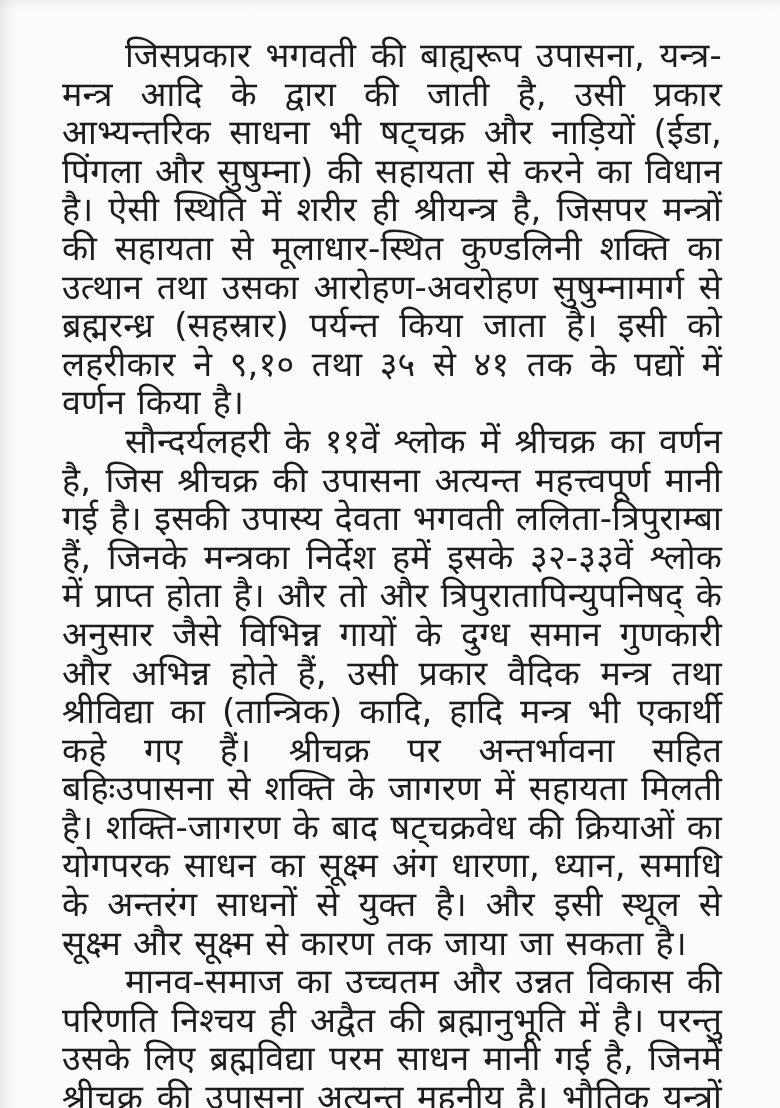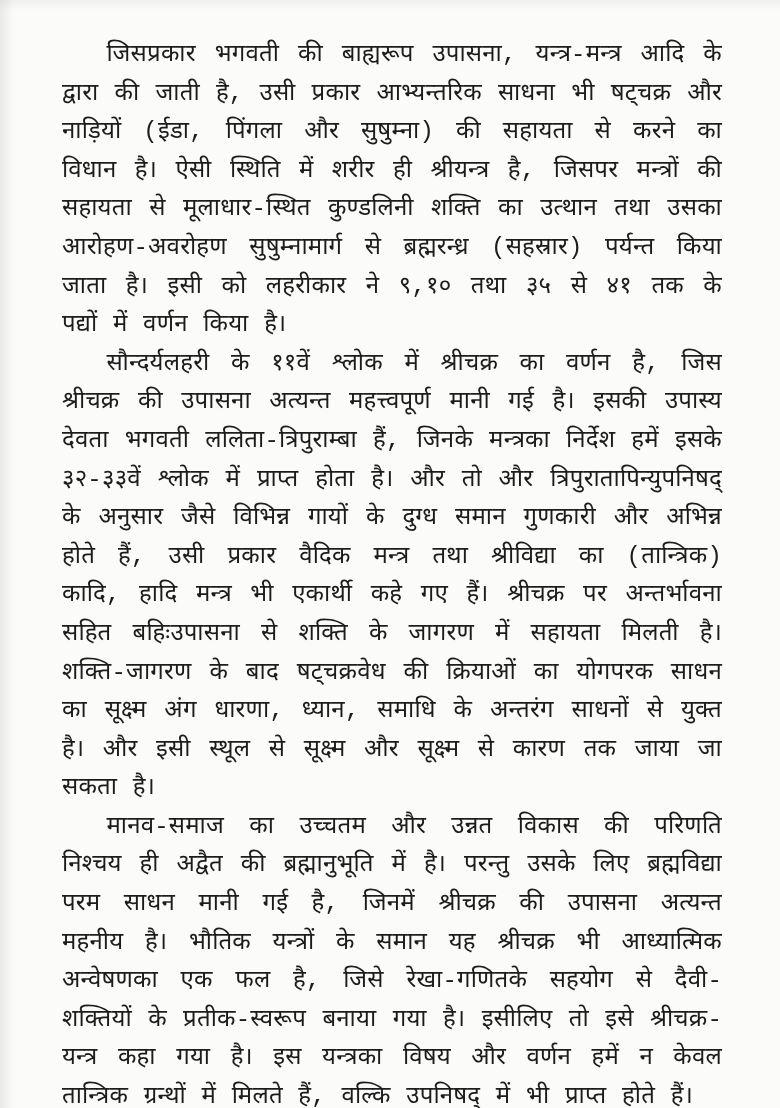--- a/index.html
+++ b/index.html
@@ -31,28 +31,27 @@
   }
   .page-text {
     position: absolute;
     left: 62px;
     top: 36px;
     width: 660px;
     color: #1c1c1c;
   }
   .page-text p {
     margin: 0;
-    font-size: 24px;
+    font-size: 34px;
     line-height: 38.6px;
     text-align: justify;
     text-align-last: left;
     text-indent: 1.85em;
     letter-spacing: 0.2px;
     word-spacing: 1px;
-    font-family: Liberation Mono, monospace;
   }
 </style>
 </head>
 <body>
 
 <div class="scan-edge-left"></div>
 <div class="scan-edge-top"></div>
 
 <div class="page-text">
   <p>जिसप्रकार भगवती की बाह्यरूप उपासना, यन्त्र-मन्त्र आदि के द्वारा की जाती है, उसी प्रकार आभ्यन्तरिक साधना भी षट्चक्र और नाड़ियों (ईडा, पिंगला और सुषुम्ना) की सहायता से करने का विधान है। ऐसी स्थिति में शरीर ही श्रीयन्त्र है, जिसपर मन्त्रों की सहायता से मूलाधार-स्थित कुण्डलिनी शक्ति का उत्थान तथा उसका आरोहण-अवरोहण सुषुम्नामार्ग से ब्रह्मरन्ध्र (सहस्रार) पर्यन्त किया जाता है। इसी को लहरीकार ने ९,१० तथा ३५ से ४१ तक के पद्यों में वर्णन किया है।</p>

